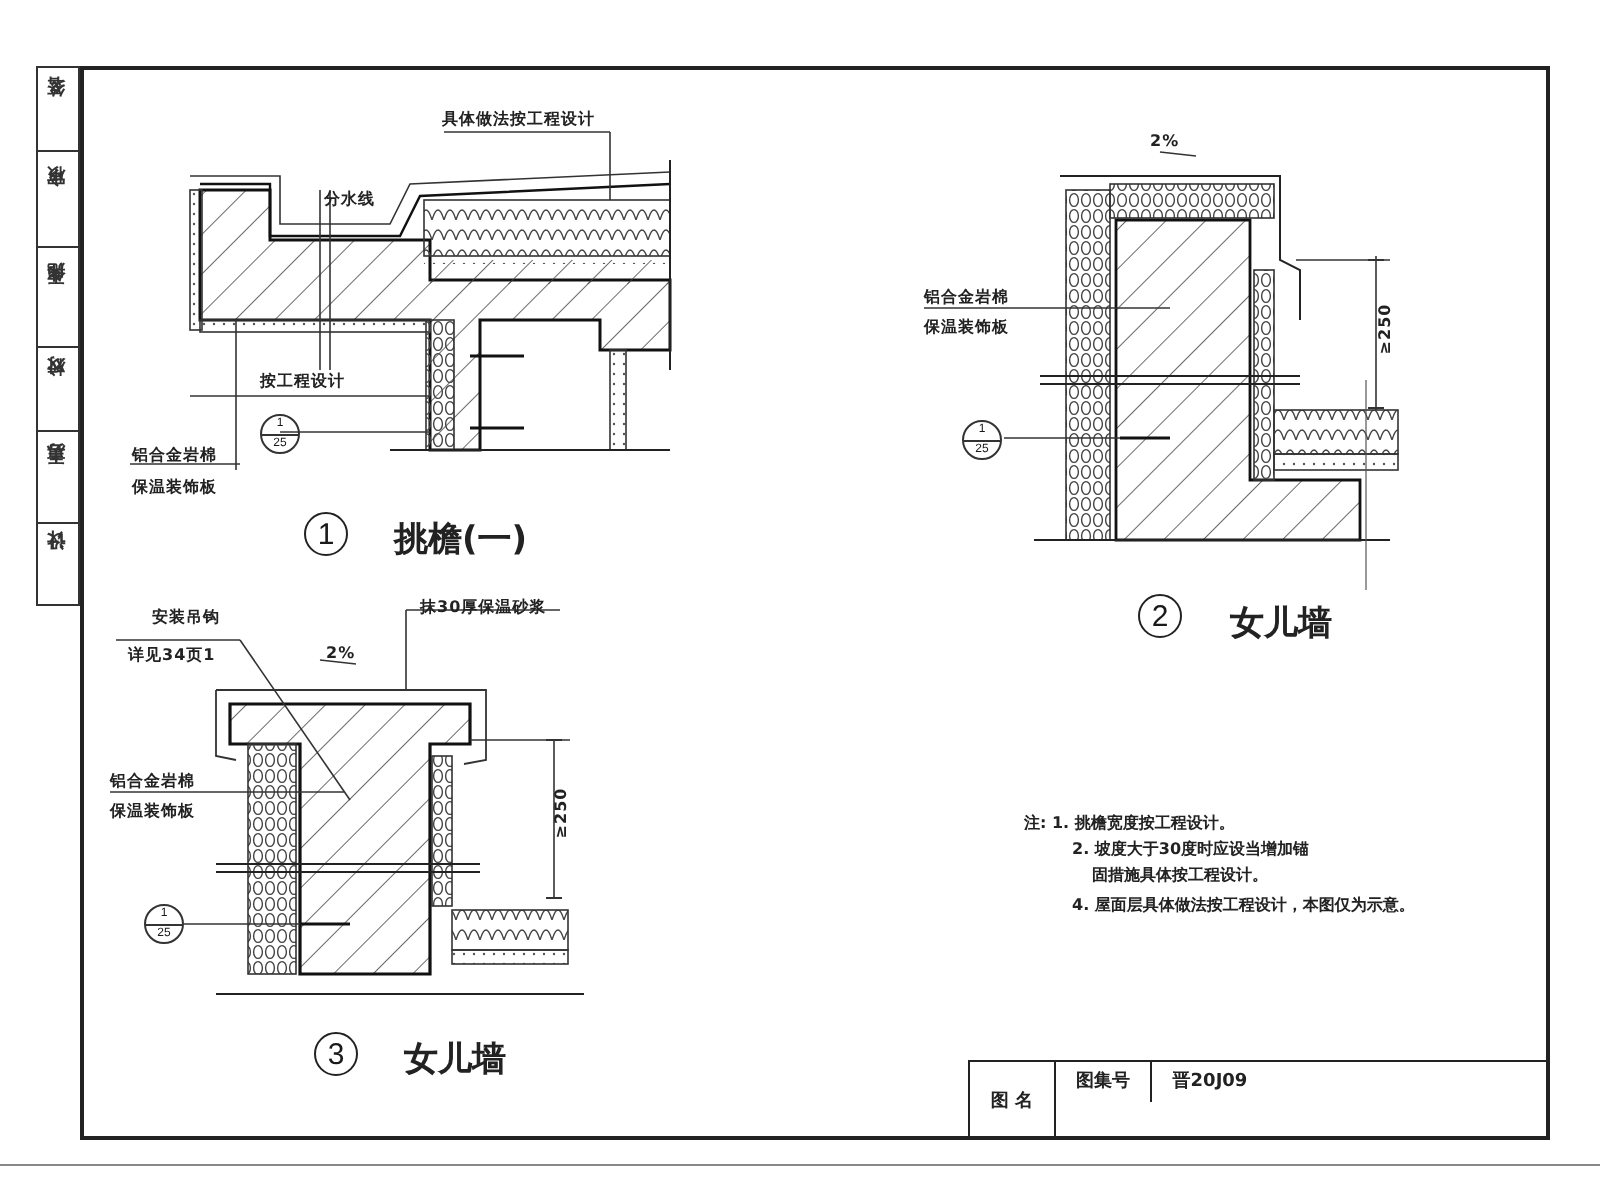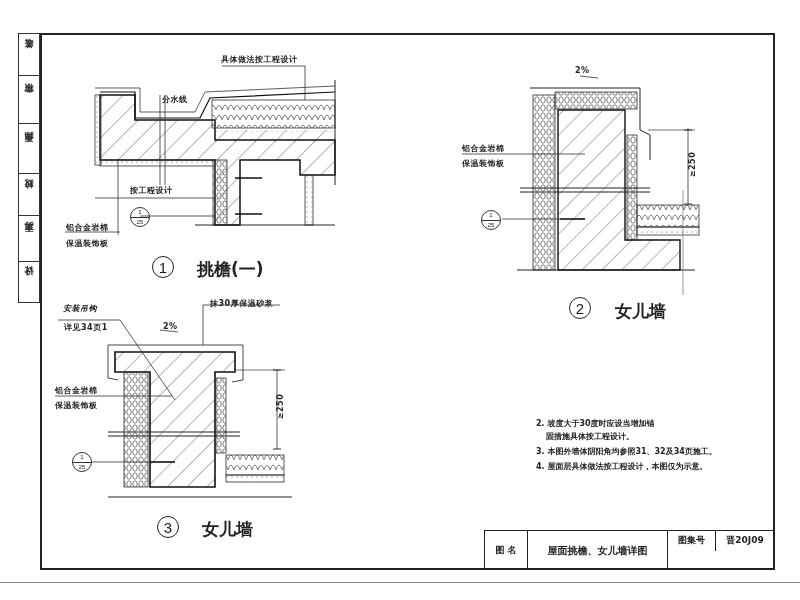--- a/index.html
+++ b/index.html
@@ -183,41 +183,40 @@
 <div class="title-lbl" style="left:197px;top:258px;">挑檐(一)</div>
 
 <div class="lbl" style="left:575px;top:66px;">2%</div>
 <div class="lbl" style="left:462px;top:143px;">铝合金岩棉</div>
 <div class="lbl" style="left:462px;top:158px;">保温装饰板</div>
 <div class="lbl" style="left:680px;top:160px;transform:rotate(-90deg);">≥250</div>
 <div class="ref-circle" style="left:481px;top:210px;"><span class="top">1</span><span>25</span></div>
 <div class="num-circle" style="left:569px;top:297px;">2</div>
 <div class="title-lbl" style="left:615px;top:300px;">女儿墙</div>
 
-<div class="lbl" style="left:63px;top:303px;font-style:italic;">安装吊钩</div>
+<div class="lbl" style="left:76px;top:303px;">安装吊钩</div>
 <div class="lbl" style="left:64px;top:322px;">详见34页1</div>
 <div class="lbl" style="left:210px;top:298px;">抹30厚保温砂浆</div>
 <div class="lbl" style="left:163px;top:322px;">2%</div>
 <div class="lbl" style="left:55px;top:385px;">铝合金岩棉</div>
 <div class="lbl" style="left:55px;top:400px;">保温装饰板</div>
 <div class="lbl" style="left:268px;top:402px;transform:rotate(-90deg);">≥250</div>
 <div class="ref-circle" style="left:72px;top:452px;"><span class="top">1</span><span>25</span></div>
 <div class="num-circle" style="left:157px;top:516px;">3</div>
 <div class="title-lbl" style="left:202px;top:518px;">女儿墙</div>
 
 <div class="notes">
-  <div style="padding-left:24px;margin-top:12px;">2. 坡度大于30度时应设当增加锚</div>
+  <div>注: 1. 挑檐宽度按工程设计。</div>
+  <div style="padding-left:24px;">2. 坡度大于30度时应设当增加锚</div>
   <div style="padding-left:34px;">固措施具体按工程设计。</div>
-  <div style="padding-left:24px;margin-top:2px;">3. 本图外墙体阴阳角均参照31、32及34页施工。</div>
   <div style="padding-left:24px;margin-top:2px;">4. 屋面层具体做法按工程设计，本图仅为示意。</div>
 </div>
 
 <div class="titleblock">
   <div class="tb-cell" style="width:43px;">图 名</div>
-  <div class="tb-cell" style="width:140px;font-size:10px;">屋面挑檐、女儿墙详图</div>
   <div class="tb-right" style="width:106px;">
     <div class="tb-row">
       <div class="tb-cell" style="width:48px;text-align:center;">图集号</div>
       <div class="tb-cell" style="width:58px;border-right:none;">晋20J09</div>
     </div>
   </div>
 </div>
 
 <div class="bottom-rule"></div>
 

